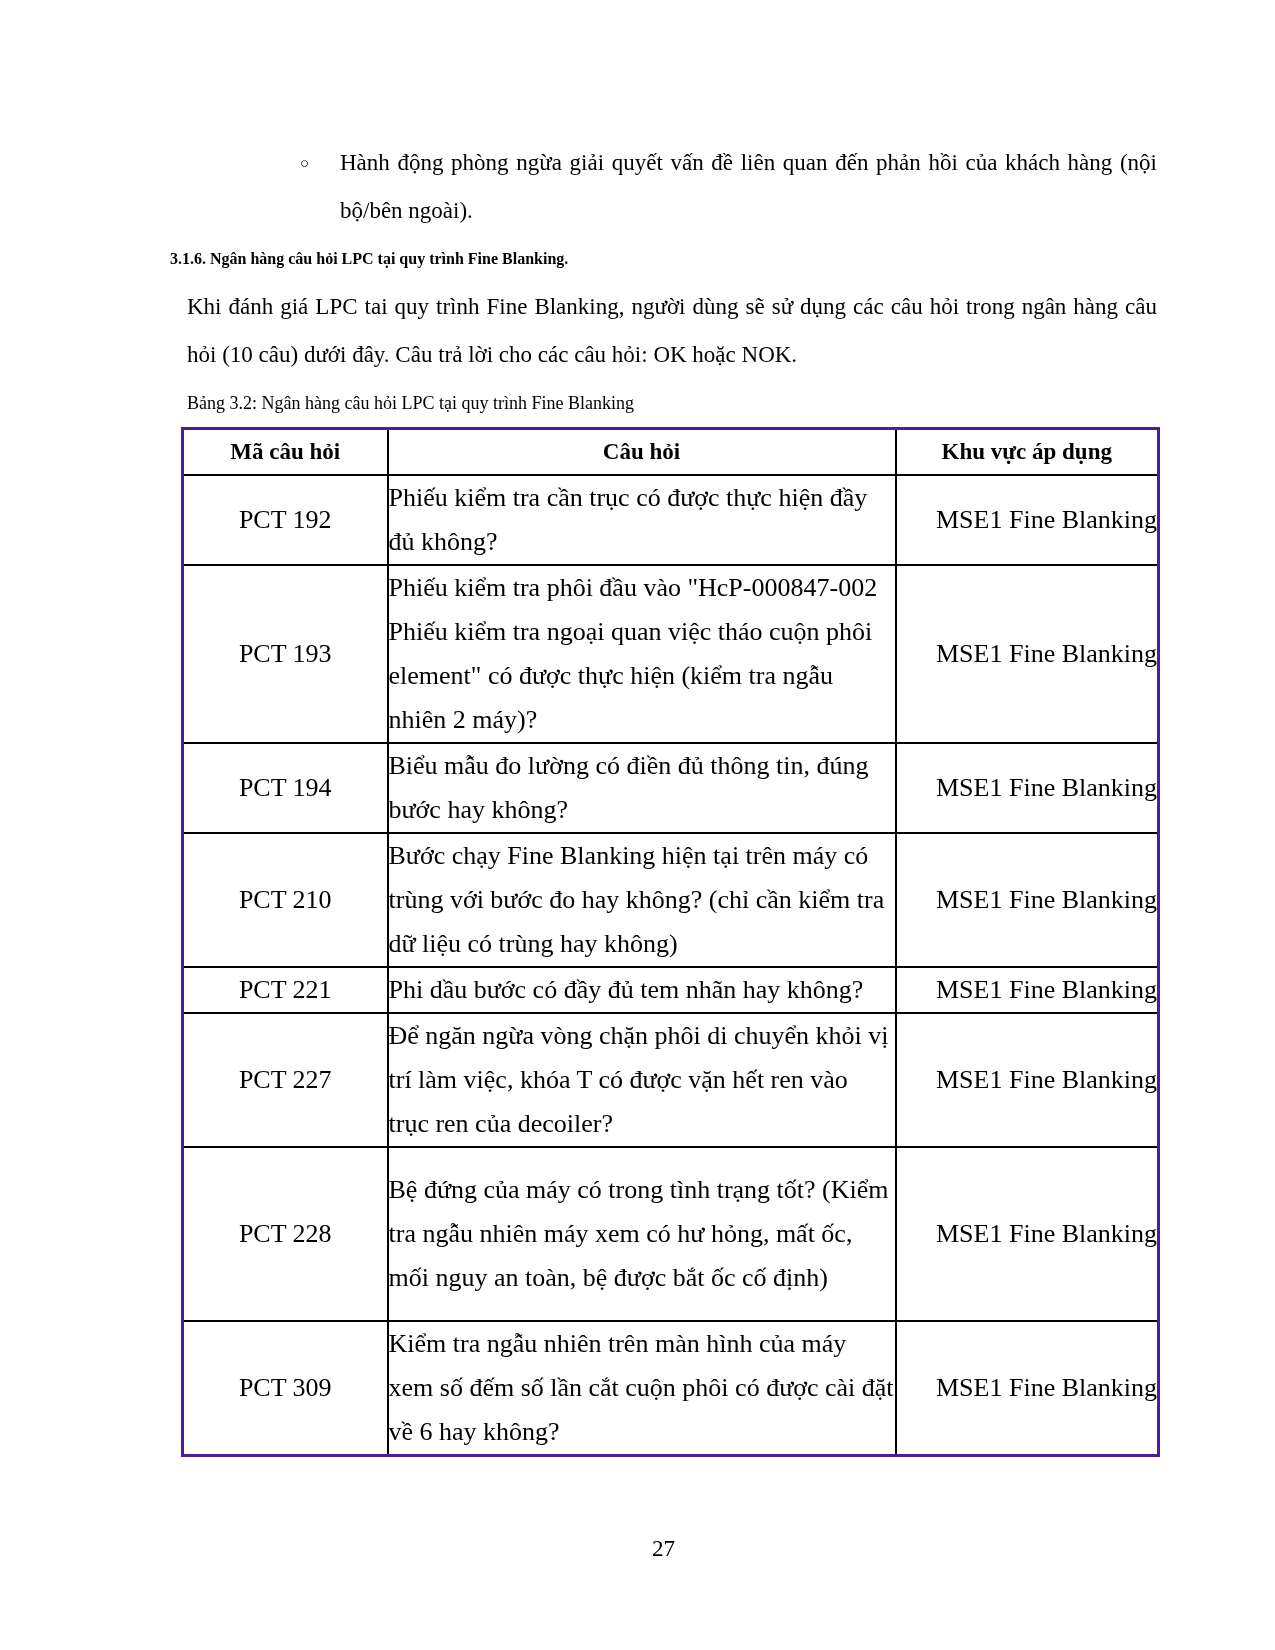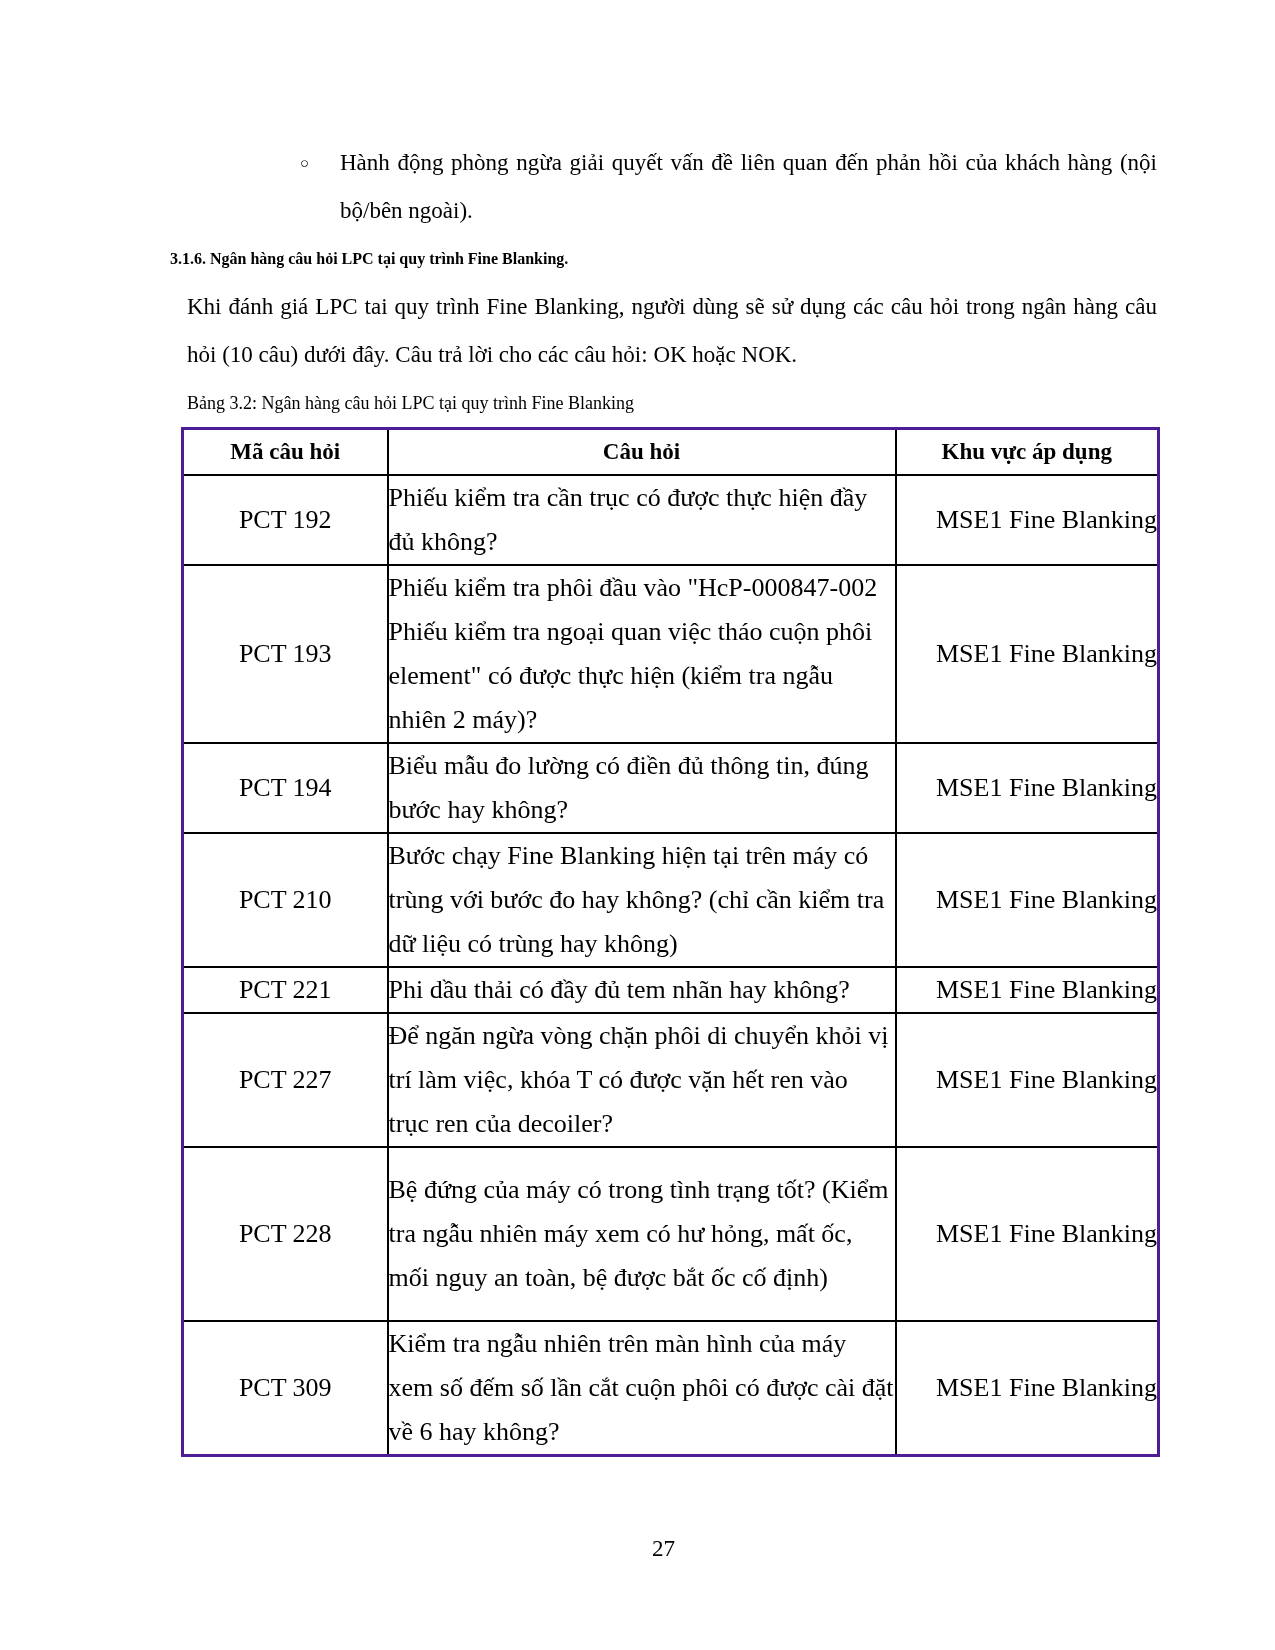--- a/index.html
+++ b/index.html
@@ -154,21 +154,21 @@
             <td class="cell-question">Biểu mẫu đo lường có điền đủ thông tin, đúng bước hay không?</td>
             <td class="cell-area">MSE1 Fine Blanking</td>
           </tr>
           <tr style="height: 130.5px;">
             <td class="cell-code">PCT 210</td>
             <td class="cell-question">Bước chạy Fine Blanking hiện tại trên máy có trùng với bước đo hay không? (chỉ cần kiểm tra dữ liệu có trùng hay không)</td>
             <td class="cell-area">MSE1 Fine Blanking</td>
           </tr>
           <tr style="height: 45px;">
             <td class="cell-code">PCT 221</td>
-            <td class="cell-question">Phi dầu thải có đầy đủ tem nhãn hay không?</td>
+            <td class="cell-question">Phi dầu bước có đầy đủ tem nhãn hay không?</td>
             <td class="cell-area">MSE1 Fine Blanking</td>
           </tr>
           <tr style="height: 130.5px;">
             <td class="cell-code">PCT 227</td>
             <td class="cell-question">Để ngăn ngừa vòng chặn phôi di chuyển khỏi vị trí làm việc, khóa T có được vặn hết ren vào trục ren của decoiler?</td>
             <td class="cell-area">MSE1 Fine Blanking</td>
           </tr>
           <tr style="height: 174px;">
             <td class="cell-code">PCT 228</td>
             <td class="cell-question">Bệ đứng của máy có trong tình trạng tốt? (Kiểm tra ngẫu nhiên máy xem có hư hỏng, mất ốc, mối nguy an toàn, bệ được bắt ốc cố định)</td>

